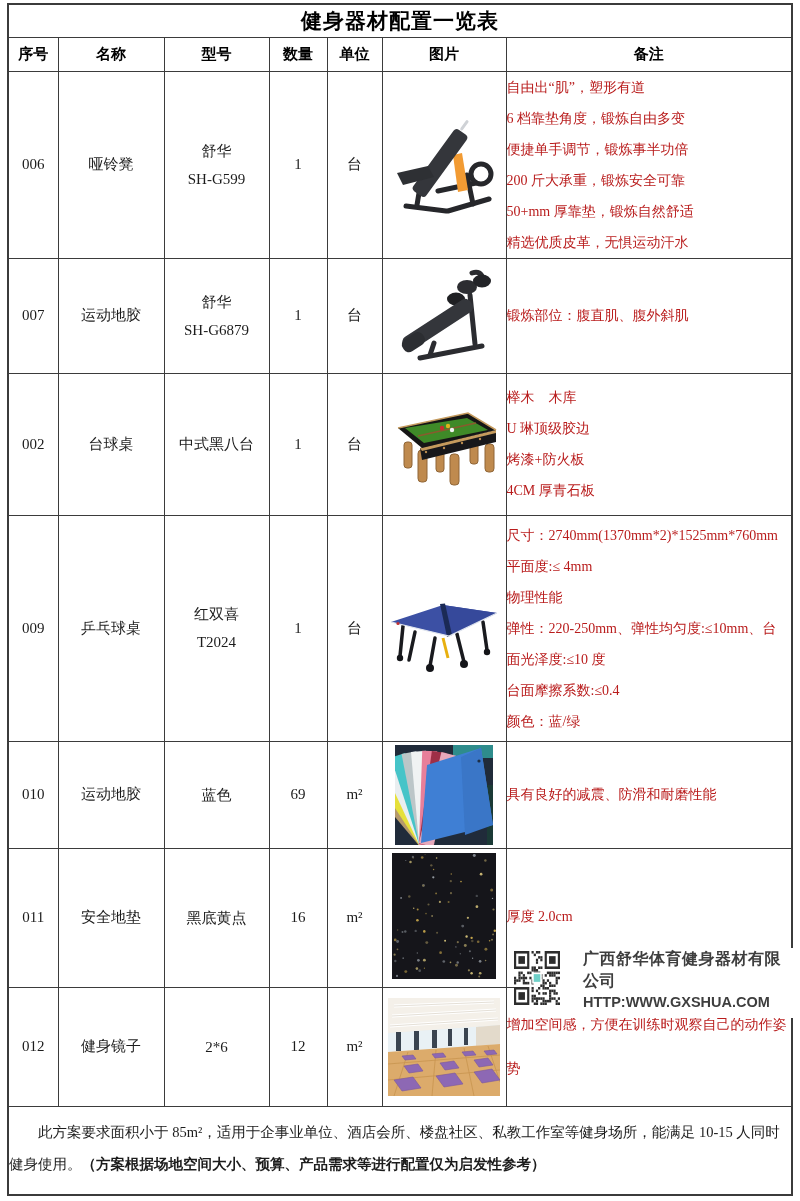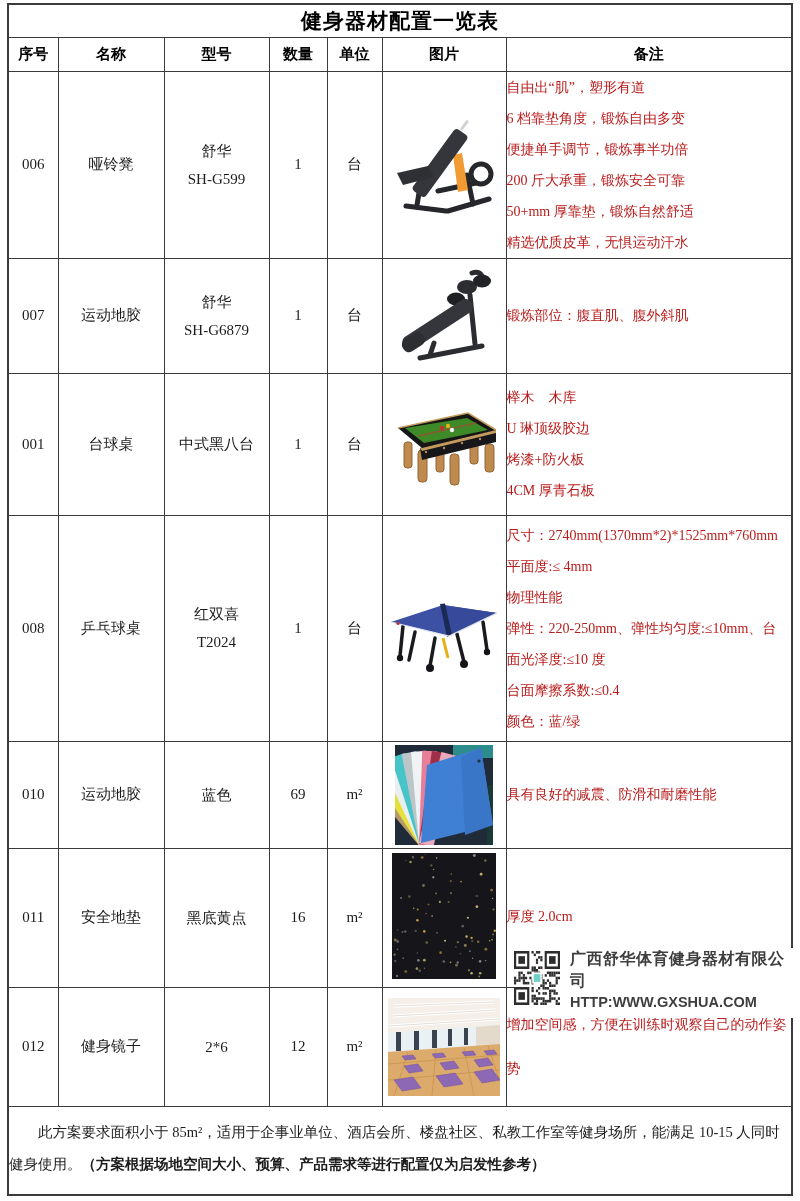--- a/index.html
+++ b/index.html
@@ -16,21 +16,21 @@
   .c-model{font-size:15px;text-align:center;white-space:pre-line;line-height:28px;}
   .c-img{text-align:center;}
   .c-remarks{font-size:14px;text-align:left;padding:6px 8px 6px 9px;
              white-space:pre-line;line-height:31px;color:#b91c1c;margin-top:16px;}
   .c-remarks.single{line-height:24px;}
   .t-footer{font-size:14.5px;line-height:32px;padding:10px 12px 8px 14px;vertical-align:top;}
   .t-footer p{margin:4px 0 8px 0;text-indent:2em;}
   .t-footer .note{font-weight:bold;}
   
   .vendor{position:absolute;left:514px;top:948px;width:282px;height:70px;background:#fff;
-          display:flex;align-items:flex-start;gap:10px;
+          display:flex;align-items:flex-start;gap:23px;
           font-family:"Liberation Sans","DejaVu Sans",sans-serif;color:#3e3e3e;}
   .vendor .qr{flex:0 0 auto;margin-top:3px;}
   .vendor .vtext{display:flex;flex-direction:column;justify-content:flex-start;}
   .vendor .company{font-weight:bold;font-size:16px;letter-spacing:0.5px;line-height:22px;}
   .vendor .tel,.vendor .web{font-weight:bold;font-size:14.5px;line-height:21px;}
   svg{display:block;margin:0 auto;}
 </style>
 </head>
 <body>
 
@@ -115,21 +115,21 @@
           <g transform="rotate(-33 46 62)">
             <rect x="6" y="54" width="80" height="15" rx="6" fill="#34363b"></rect>
             <rect x="4" y="56" width="24" height="14" rx="6" fill="#2c2e32"></rect>
           </g>
         </svg>
       </td>
       <td class="c-remarks single">锻炼部位：腹直肌、腹外斜肌</td>
     </tr>
 
     <tr style="height:142px">
-      <td class="c-no">001</td>
+      <td class="c-no">002</td>
       <td class="c-name">台球桌</td>
       <td class="c-model">中式黑八台</td>
       <td class="c-qty">1</td>
       <td class="c-unit">台</td>
       <td class="c-img">
         <svg width="116" height="88" viewBox="0 0 116 88">
           <g fill="#bf8a4e" stroke="#8f6536" stroke-width="1">
             <rect x="18" y="42" width="8" height="26" rx="3"></rect>
                 <rect x="50" y="46" width="8" height="26" rx="3"></rect>
             <rect x="84" y="40" width="8" height="24" rx="3"></rect>
@@ -152,21 +152,21 @@
               <circle cx="94" cy="39" r="1.2" fill="#b98c50"></circle>
         </svg>
       </td>
       <td class="c-remarks">榉木　木库
 U 琳顶级胶边
 烤漆+防火板
 4CM 厚青石板</td>
     </tr>
 
     <tr style="height:226px">
-      <td class="c-no">008</td>
+      <td class="c-no">009</td>
       <td class="c-name">乒乓球桌</td>
       <td class="c-model">红双喜
 T2024</td>
       <td class="c-qty">1</td>
       <td class="c-unit">台</td>
       <td class="c-img">
         <svg width="118" height="96" viewBox="0 0 118 96">
           <g stroke="#191a1e" stroke-width="3.5" fill="none" stroke-linecap="round">
             <path d="M18 46 L15 76"></path>
                 <path d="M50 58 L45 86"></path>

